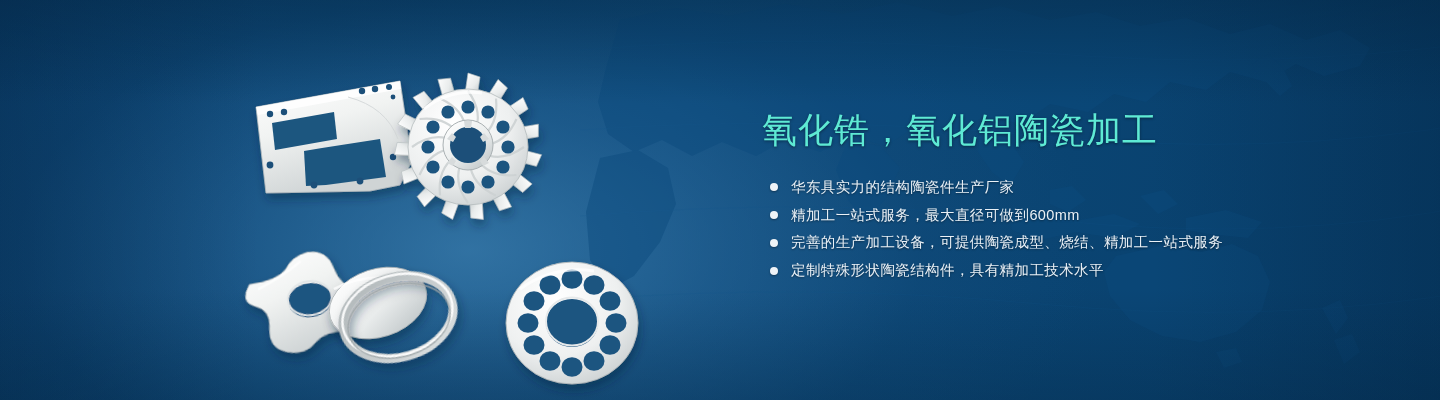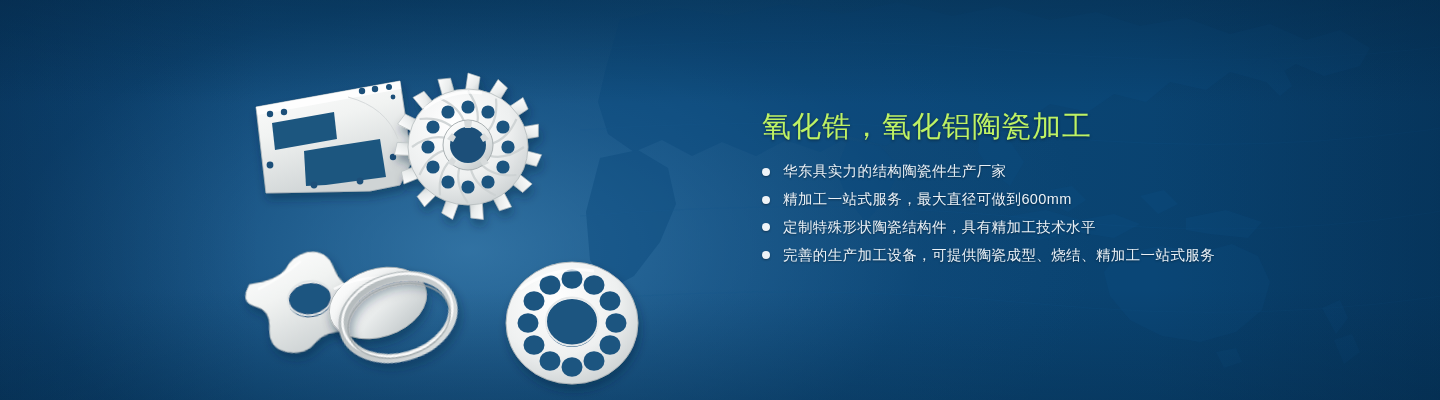--- a/index.html
+++ b/index.html
@@ -61,32 +61,32 @@
   .parts svg { width: 100%; height: 100%; display: block; overflow: visible; }
 
   
   .copy {
     position: absolute;
     left: 762px;
     top: 108px;
     width: 640px;
   }
   .headline {
-    color: #bef264;
-    font-size: 29px;
+    color: #5eead4;
+    font-size: 35px;
     line-height: 1.25;
     letter-spacing: 1px;
     font-weight: normal;
-    margin: 0 0 18px 0;
+    margin: 0 0 26px 0;
     text-shadow: 0 1px 3px rgba(0,0,0,0.45);
     white-space: nowrap;
   }
   .bullets {
     list-style: none;
-    margin: 0;
+    margin: 8px;
     padding: 0;
   }
   .bullet {
     display: flex;
     align-items: center;
     margin: 0 0 9px 0;
     white-space: nowrap;
   }
   .bullet:last-child { margin-bottom: 0; }
   .dot {
@@ -334,22 +334,22 @@
       <li class="bullet">
         <span class="dot"></span>
         <span class="btext">华东具实力的结构陶瓷件生产厂家</span>
       </li>
       <li class="bullet">
         <span class="dot"></span>
         <span class="btext">精加工一站式服务，最大直径可做到600mm</span>
       </li>
       <li class="bullet">
         <span class="dot"></span>
-        <span class="btext">定制特殊形状陶瓷结构件，具有精加工技术水平</span>
+        <span class="btext">完善的生产加工设备，可提供陶瓷成型、烧结、精加工一站式服务</span>
       </li>
       <li class="bullet">
         <span class="dot"></span>
-        <span class="btext">完善的生产加工设备，可提供陶瓷成型、烧结、精加工一站式服务</span>
+        <span class="btext">定制特殊形状陶瓷结构件，具有精加工技术水平</span>
       </li>
     </ul>
   </div>
 
 </div>
 
 </body></html>

